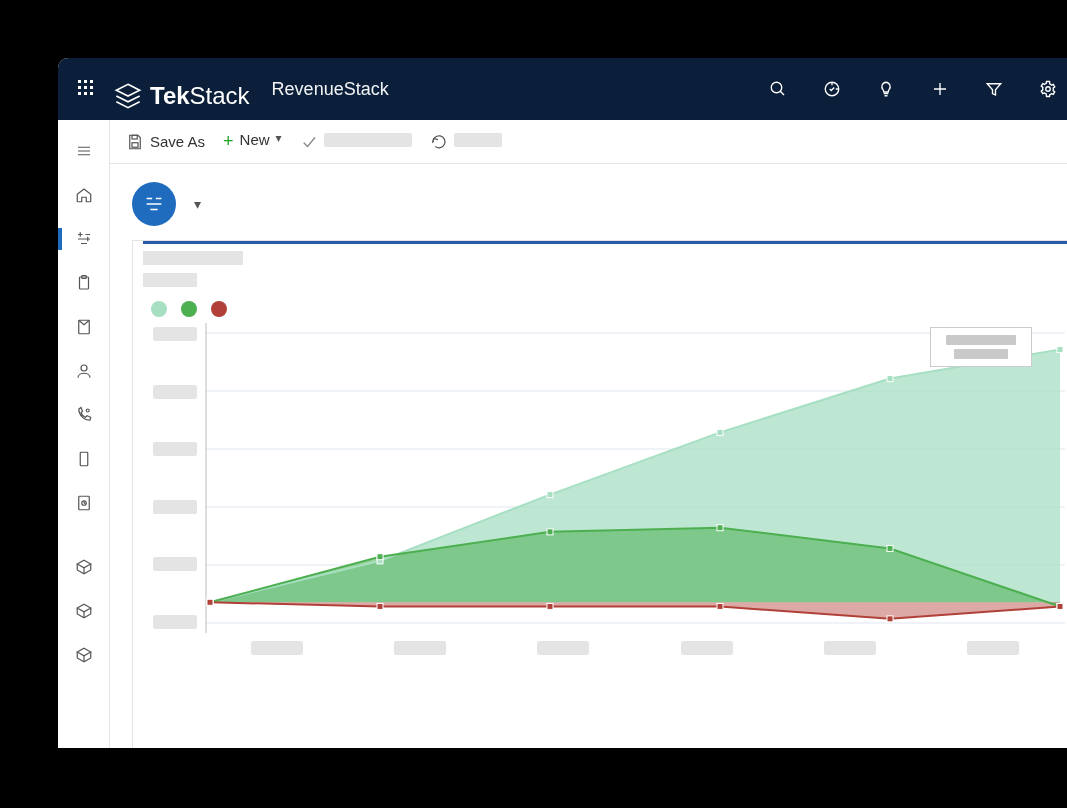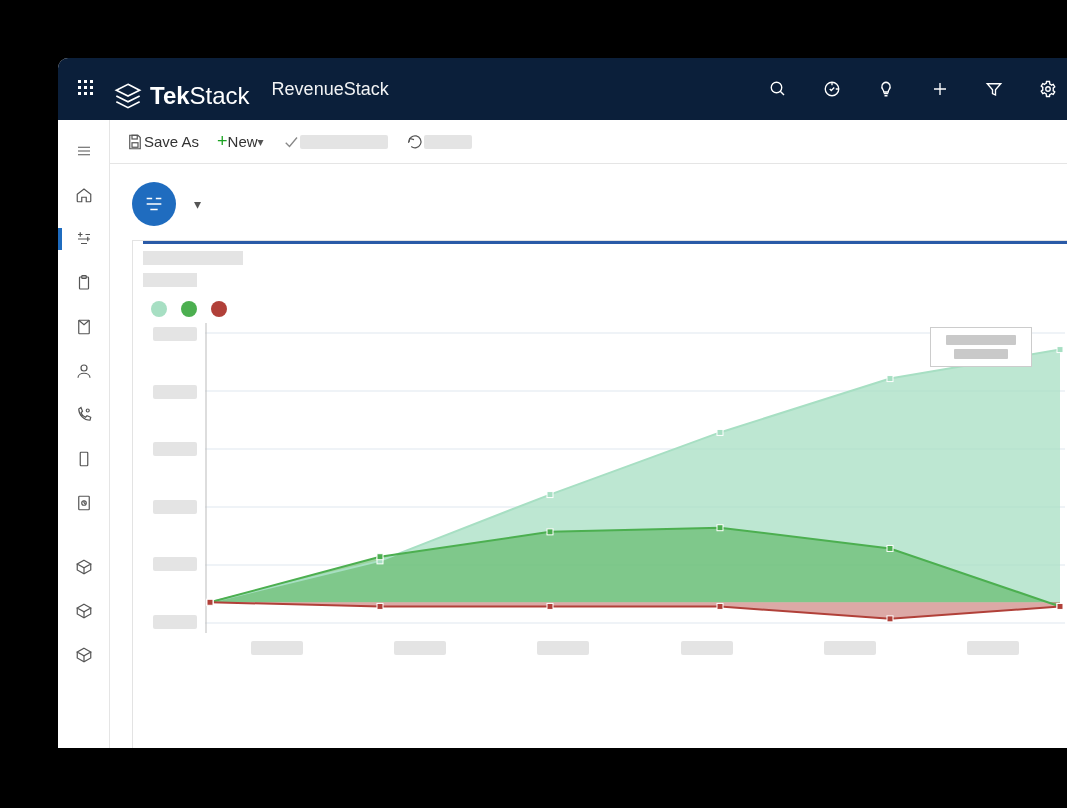--- a/index.html
+++ b/index.html
@@ -71,21 +71,21 @@
 .cmdbar {
   height: 44px;
   border-bottom: 1px solid #e5e5e5;
   display: flex;
   align-items: center;
   padding: 0 16px;
   gap: 18px;
   color: #333;
   font-size: 15px;
 }
-.cmd { display:flex; align-items:center; cursor:pointer; }
+.cmd { display:flex; gap:6px; cursor:pointer; }
 .cmd .plus { color: #1aa321; font-size: 18px; font-weight: 400; }
 .cmd .chev { font-size: 12px; color:#555; }
 .skel-pill { height: 14px; background: #e4e4e4; border-radius: 2px; }
 .cmd .skel48 { width: 48px; }
 .cmd .skel88 { width: 88px; }
 
 .header {
   padding: 18px 22px 14px 22px;
   display: flex; align-items: center; gap: 18px;
 }

